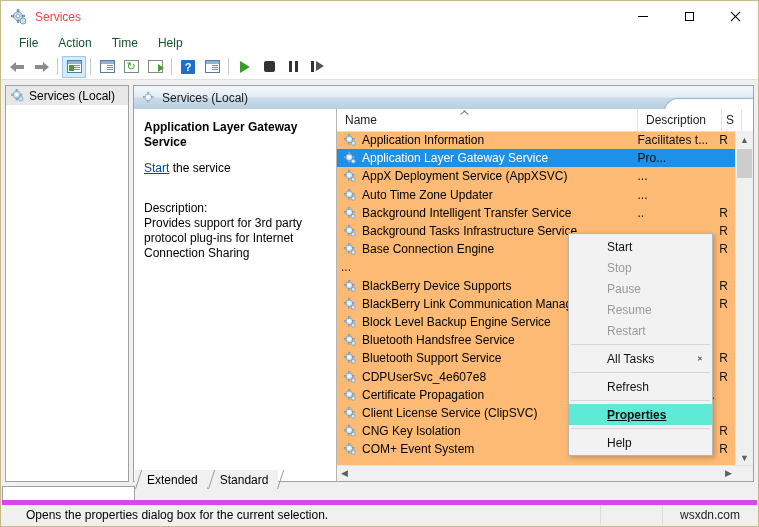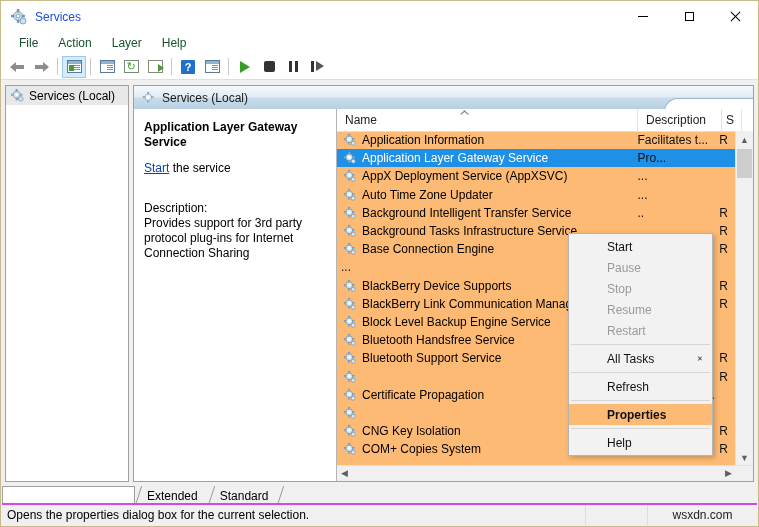--- a/index.html
+++ b/index.html
@@ -11,21 +11,21 @@
   .window{
     position:absolute;left:0;top:0;width:759px;height:527px;
     box-sizing:border-box;border:1px solid #c6b98a;background:#f0f0f0;
   }
   
   .titlebar{
     position:relative;height:31px;background:#ffffff;
     display:flex;align-items:center;
   }
   .title-icon{width:18px;height:18px;margin-left:9px;margin-right:7px;position:relative;flex:0 0 auto;}
-  .title-text{font-size:12px;color:#1d4ed8;}
+  .title-text{font-size:12px;color:#ef4444;}
   .win-buttons{position:absolute;right:0;top:0;height:31px;display:flex;}
   .win-btn{width:46px;height:31px;display:flex;align-items:center;justify-content:center;}
   .glyph-min{width:10px;height:1px;background:#000;display:block;}
   .glyph-max{width:9px;height:9px;border:1px solid #000;box-sizing:border-box;display:block;}
   .glyph-close{position:relative;width:11px;height:11px;display:block;}
   .glyph-close:before,.glyph-close:after{
     content:"";position:absolute;left:-1px;top:5px;width:13px;height:1px;background:#000;
   }
   .glyph-close:before{transform:rotate(45deg);}
   .glyph-close:after{transform:rotate(-45deg);}
@@ -160,50 +160,50 @@
   .ctx-menu{
     position:absolute;left:566px;top:153px;width:143px;
     background:#f2f2f2;border:1px solid #b4b4b4;
     box-shadow:2px 2px 5px rgba(0,0,0,0.22);
     padding:2px 0;z-index:40;font-size:12px;
   }
   .ctx-item{
     height:21px;display:flex;align-items:center;padding-left:38px;position:relative;color:#111;
   }
   .ctx-item.disabled{color:#9a9a9a;}
-  .ctx-item.highlight{background:#fdba74;font-weight:bold;}
+  .ctx-item.highlight{background:#5eead4;font-weight:bold;text-decoration:underline;}
   .ctx-sep{height:1px;background:#d6d6d6;margin:3px 2px;}
   .ctx-arrow{position:absolute;right:9px;top:6px;width:5px;height:8px;}
   .ctx-arrow:before,.ctx-arrow:after{content:"";position:absolute;left:0;width:5px;height:1px;background:#555;}
   .ctx-arrow:before{top:2px;transform:rotate(45deg);transform-origin:left center;}
   .ctx-arrow:after{top:6px;transform:rotate(-45deg);transform-origin:left center;}
 
   
   .tabstrip{
     position:absolute;left:1px;right:1px;bottom:21px;height:20px;background:#f0f0f0;
     display:flex;align-items:flex-end;
   }
   .tab-spacer{width:133px;height:19px;background:#fff;border:1px solid #a0a0a0;box-sizing:border-box;}
   .tab{
     position:relative;height:19px;display:flex;align-items:center;
-    padding:0 10px 0 12px;font-size:12px;background:#f0f0f0;color:#000;
+    padding:0 10px 16px 12px;font-size:12px;background:#f0f0f0;color:#000;
   }
   .tab:before{content:"";position:absolute;left:0;top:0;width:10px;height:19px;
     border-left:1px solid #9a9a9a;transform:skewX(-18deg);transform-origin:bottom left;}
   .tab:after{content:"";position:absolute;right:0;top:0;width:10px;height:19px;
     border-right:1px solid #9a9a9a;transform:skewX(-18deg);transform-origin:bottom right;}
   .tabs-fill{flex:1 1 auto;height:19px;}
   .statusbar{
     position:absolute;left:1px;right:1px;bottom:1px;height:20px;background:#f0f0f0;
-    border-top:2px solid #d946ef;display:flex;align-items:center;font-size:12px;
+    border-top:5px solid #d946ef;display:flex;align-items:center;font-size:12px;padding-left:19px;
   }
   .status-text{padding-left:5px;flex:1 1 auto;}
   .status-cell{width:62px;height:20px;border-left:1px solid #dcdcdc;box-sizing:border-box;}
   .watermark{
-    width:110px;height:20px;border-left:1px solid #dcdcdc;box-sizing:border-box;
+    width:95px;height:20px;border-left:1px solid #dcdcdc;box-sizing:border-box;
     display:flex;align-items:center;justify-content:center;font-size:12px;color:#222;
     font-family:"Liberation Sans", sans-serif;
   }
 </style>
 </head>
 <body>
 
 <div class="window">
 
   <div class="titlebar">
@@ -230,21 +230,21 @@
         </div>
       <div class="win-btn close">
           <span class="glyph-close"></span>
         </div>
     </div>
   </div>
 
   <div class="menubar">
     <div class="menu-item">File</div>
     <div class="menu-item">Action</div>
-    <div class="menu-item">Layer</div>
+    <div class="menu-item">Time</div>
     <div class="menu-item">Help</div>
   </div>
 
   <div class="toolbar">
     <div class="tb-btn">
         <span class="arrow-l"></span>
       </div>
     <div class="tb-btn">
         <span class="arrow-r"></span>
       </div>
@@ -607,20 +607,21 @@
                         <circle cx="8" cy="8" r="4.3"></circle>
                         <rect x="7.2" y="1.6" width="1.7" height="2.2"></rect>
                         <rect x="7.2" y="12.2" width="1.7" height="2.2"></rect>
                         <rect x="1.6" y="7.2" width="2.2" height="1.7"></rect>
                         <rect x="12.2" y="7.2" width="2.2" height="1.7"></rect>
                       </g>
                       <circle cx="8" cy="8" r="1.7" fill="#ffffff"></circle>
                       <circle cx="13.2" cy="13.2" r="2.6" fill="#d7e6f0" stroke="#6f97b6" stroke-width="0.9"></circle>
                     </svg>
                   </span>
+                  <span>CDPUserSvc_4e607e8</span>
                 </div>
                 <div class="cell-desc">&lt;Failed to R...</div>
                 <div class="cell-status">R</div>
               </div>
               <div class="row">
                 <div class="cell-name">
                   <span class="gear">
                     <svg width="14" height="14" viewBox="0 0 18 18">
                       <g fill="#d7e6f0" stroke="#6f97b6" stroke-width="0.9">
                         <circle cx="8" cy="8" r="4.3"></circle>
@@ -646,20 +647,21 @@
                         <circle cx="8" cy="8" r="4.3"></circle>
                         <rect x="7.2" y="1.6" width="1.7" height="2.2"></rect>
                         <rect x="7.2" y="12.2" width="1.7" height="2.2"></rect>
                         <rect x="1.6" y="7.2" width="2.2" height="1.7"></rect>
                         <rect x="12.2" y="7.2" width="2.2" height="1.7"></rect>
                       </g>
                       <circle cx="8" cy="8" r="1.7" fill="#ffffff"></circle>
                       <circle cx="13.2" cy="13.2" r="2.6" fill="#d7e6f0" stroke="#6f97b6" stroke-width="0.9"></circle>
                     </svg>
                   </span>
+                  <span>Client License Service (ClipSVC)</span>
                 </div>
                 <div class="cell-desc">Provides inf...</div>
                 <div class="cell-status"></div>
               </div>
               <div class="row">
                 <div class="cell-name">
                   <span class="gear">
                     <svg width="14" height="14" viewBox="0 0 18 18">
                       <g fill="#d7e6f0" stroke="#6f97b6" stroke-width="0.9">
                         <circle cx="8" cy="8" r="4.3"></circle>
@@ -685,21 +687,21 @@
                         <circle cx="8" cy="8" r="4.3"></circle>
                         <rect x="7.2" y="1.6" width="1.7" height="2.2"></rect>
                         <rect x="7.2" y="12.2" width="1.7" height="2.2"></rect>
                         <rect x="1.6" y="7.2" width="2.2" height="1.7"></rect>
                         <rect x="12.2" y="7.2" width="2.2" height="1.7"></rect>
                       </g>
                       <circle cx="8" cy="8" r="1.7" fill="#ffffff"></circle>
                       <circle cx="13.2" cy="13.2" r="2.6" fill="#d7e6f0" stroke="#6f97b6" stroke-width="0.9"></circle>
                     </svg>
                   </span>
-                  <span>COM+ Copies System</span>
+                  <span>COM+ Event System</span>
                 </div>
                 <div class="cell-desc">Supports S...</div>
                 <div class="cell-status">R</div>
               </div>
             </div>
 
           <div class="vscroll">
             <div class="vs-arrow">▲</div>
             <div class="vs-thumb"></div>
             <div class="vs-arrow" style="position:absolute;bottom:0;left:0;right:0;">▼</div>
@@ -712,24 +714,24 @@
 
         </div>
       </div>
     </div>
 
     <div class="ctx-menu" id="ctx-menu">
         <div class="ctx-item">
           <span>Start</span>
         </div>
         <div class="ctx-item disabled">
+          <span>Stop</span>
+        </div>
+        <div class="ctx-item disabled">
           <span>Pause</span>
-        </div>
-        <div class="ctx-item disabled">
-          <span>Stop</span>
         </div>
         <div class="ctx-item disabled">
           <span>Resume</span>
         </div>
         <div class="ctx-item disabled">
           <span>Restart</span>
         </div>
         <div class="ctx-sep"></div>
         <div class="ctx-item">
           <span>All Tasks</span>

